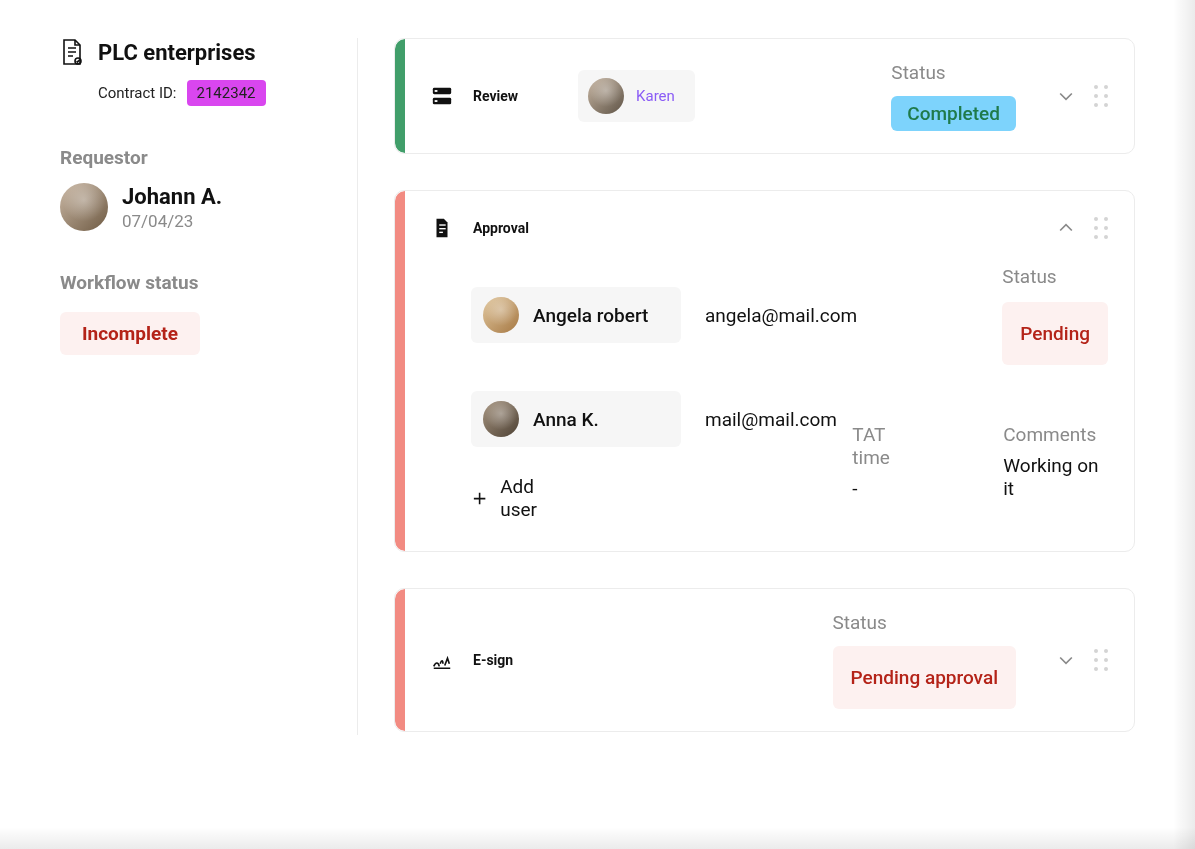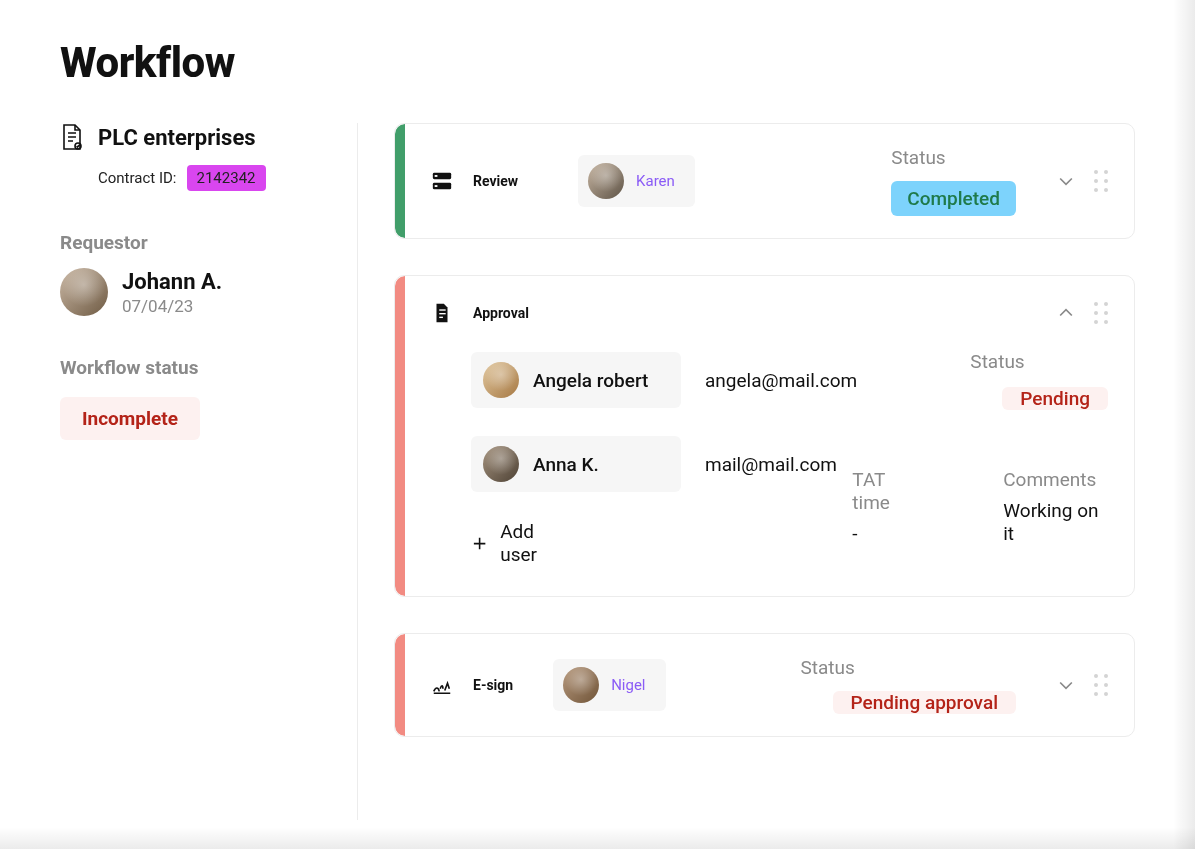--- a/index.html
+++ b/index.html
@@ -27,21 +27,21 @@
 
     .requestor-row { display:flex; align-items:center; gap:14px; margin-bottom: 40px;}
     .avatar { width:48px; height:48px; border-radius:50%; background: linear-gradient(135deg,#b0a895,#6e614b); flex-shrink:0; position:relative; overflow:hidden;}
     .avatar.small { width:36px; height:36px; }
     .avatar::after{content:"";position:absolute;inset:0;background:radial-gradient(circle at 50% 35%, rgba(255,255,255,0.35), transparent 55%);}
     .requestor-name { font-size: 22px; font-weight:700; color:#111; }
     .requestor-date { font-size:17px; color:#8a8a8a; margin-top:2px;}
 
     .status-badge { display:inline-block; background:#fdf1f0; color:#b42318; font-weight:700; font-size:19px; padding:10px 22px; border-radius:6px; margin-top: 4px;}
     .status-badge.completed { background:#7dd3fc; color:#1f7a4a; font-weight:500;}
-    .status-badge.pending-small { background:#fdf1f0; color:#b42318; font-weight:500; font-size:19px; padding:0 18px;margin-left:32px;}
+    .status-badge.pending-small { background:#fdf1f0; color:#b42318; font-weight:500; font-size:19px; padding:20px 18px;}
 
     .main { flex:1; padding-left: 36px; display:flex; flex-direction:column; gap:36px;}
 
     .card { border:1px solid #ececec; border-radius:10px; display:flex; align-items:stretch; overflow:hidden; }
     .card-accent { width:10px; flex-shrink:0; border-top-left-radius:10px; border-bottom-left-radius:10px;}
     .accent-green { background:#419e6a; }
     .accent-red { background:#f28b82; }
     .card-body { flex:1; padding: 22px 26px 22px 26px; }
 
     .card-header { display:flex; align-items:center; gap:20px; }
@@ -87,21 +87,20 @@
     .avatar.a3{background:linear-gradient(135deg,#c7b6a3,#5e5346);}
     .avatar.a4{background:linear-gradient(135deg,#a69480,#4e4235);}
     .avatar.a5{background:linear-gradient(135deg,#b89b80,#705438);}
 
     .approval-top-right{margin-left:auto;display:flex;align-items:center;gap:18px;}
   </style>
 </head>
 <body>
 
 <div class="panel">
-  <h1 class="title">Workflow</h1>
 
   <div class="content">
 
     <aside class="sidebar">
       <div class="sidebar-divider"></div>
 
       <div class="company-row">
         <span class="doc-icon">
           <svg viewBox="0 0 24 28" fill="none" stroke="#111" stroke-width="1.6">
               <path d="M4 2h11l5 5v19H4z"></path>
@@ -250,24 +249,20 @@
       <div class="card">
         <div class="card-accent accent-red"></div>
         <div class="card-body">
           <div class="card-header">
             <span class="stage-icon">
               <svg viewBox="0 0 24 24" fill="none" stroke="#111" stroke-width="1.8">
                   <path d="M3 19c2-5 5-5 6 0M10 16c1.5-4 3-4 3 0M15 18l3-8 2 6M3 21h18"></path>
                 </svg>
             </span>
             <span class="stage-title">E-sign</span>
-            <span class="user-chip" style="margin-left:20px;">
-              <span class="avatar small a5"></span>
-              <span class="name">Nigel</span>
-            </span>
             <div class="status-col">
               <span class="status-label">Status</span>
               <span class="status-badge pending-small">Pending approval</span>
             </div>
             <div class="card-actions">
               <span class="chevron">
                 <svg viewBox="0 0 24 24" fill="none" stroke="#8a8a8a" stroke-width="2">
                     <path d="M5 9l7 7 7-7"></path>
                   </svg>
               </span>

